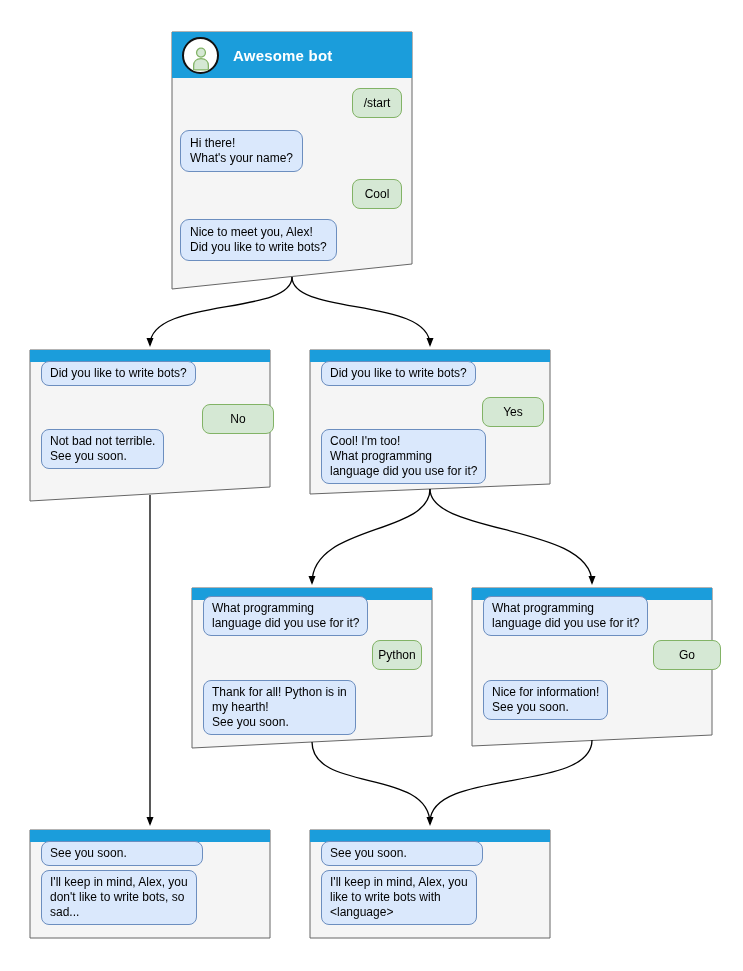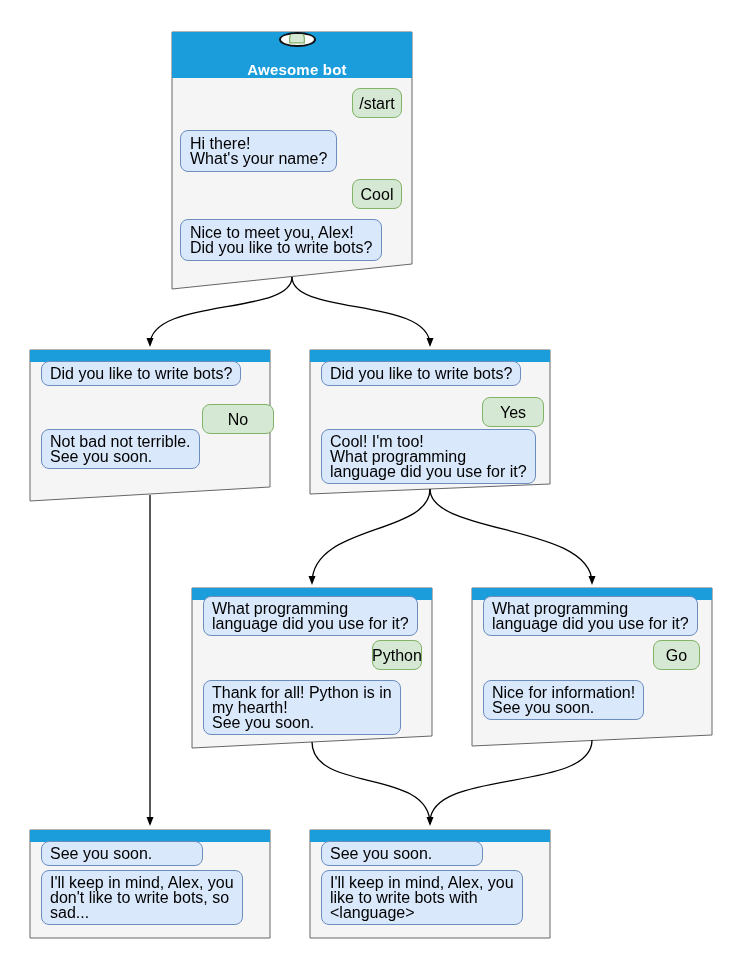--- a/index.html
+++ b/index.html
@@ -7,43 +7,43 @@
     position:relative;width:743px;height:971px;background:#ffffff;
     font-family:"Liberation Sans",sans-serif;overflow:hidden;
   }
   .layer{position:absolute;left:0;top:0;}
   .edge{fill:none;stroke-width:1.3px;}
   .frame{stroke-width:1px;}
   
   .hdr{
     position:absolute;left:172px;top:32px;width:240px;height:46px;
     background:var(--header_blue);display:flex;align-items:center;
-    box-sizing:border-box;padding-left:10px;gap:14px;flex-direction:column;
+    box-sizing:border-box;padding-left:10px;gap:14px;
   }
   .avatar{
     width:37px;height:37px;border-radius:50%;background:#ffffff;
     border:2px solid #111111;box-sizing:border-box;
     display:flex;align-items:flex-end;justify-content:center;overflow:hidden;
   }
   .avatar svg{display:block;margin-bottom:1px;}
   .person-fill{fill:var(--user_bubble_fill);stroke:var(--user_bubble_border);stroke-width:1.2px;}
   .title{color:#ffffff;font-weight:bold;font-size:15px;letter-spacing:.2px;}
   
   .bar{position:absolute;width:240px;height:12px;background:var(--header_blue);}
   
   .bubble{
     position:absolute;box-sizing:border-box;border-radius:8px;
-    font-size:16px;line-height:15px;color:#000000;white-space:pre-line;
+    font-size:12px;line-height:15px;color:#000000;white-space:pre-line;
   }
   .bot{
     background:var(--bot_bubble_fill);
     border:1px solid var(--bot_bubble_border);
     padding:4px 8px;
   }
-  .bot.lg{padding:5px 9px;}
+  .bot.lg{padding:5px 9px;border-radius:9px;}
   .user{
     background:var(--user_bubble_fill);
     border:1px solid var(--user_bubble_border);
     height:30px;display:flex;align-items:center;justify-content:center;
     padding:0 6px;text-align:center;
   }
 </style>
 </head>
 <body>
 
@@ -110,21 +110,21 @@
 
   <div class="bubble bot" style="left:203px;top:596px">What programming
 language did you use for it?</div>
   <div class="bubble user" style="left:372px;top:640px;width:50px">Python</div>
   <div class="bubble bot" style="left:203px;top:680px">Thank for all! Python is in
 my hearth!
 See you soon.</div>
 
   <div class="bubble bot" style="left:483px;top:596px">What programming
 language did you use for it?</div>
-  <div class="bubble user" style="left:653px;top:640px;width:47px">Go</div>
+  <div class="bubble user" style="left:653px;top:640px;width:68px">Go</div>
   <div class="bubble bot" style="left:483px;top:680px">Nice for information!
 See you soon.</div>
 
   <div class="bubble bot" style="left:41px;top:841px;width:162px">See you soon.</div>
   <div class="bubble bot" style="left:41px;top:870px">I'll keep in mind, Alex, you
 don't like to write bots, so
 sad...</div>
 
   <div class="bubble bot" style="left:321px;top:841px;width:162px">See you soon.</div>
   <div class="bubble bot" style="left:321px;top:870px">I'll keep in mind, Alex, you

